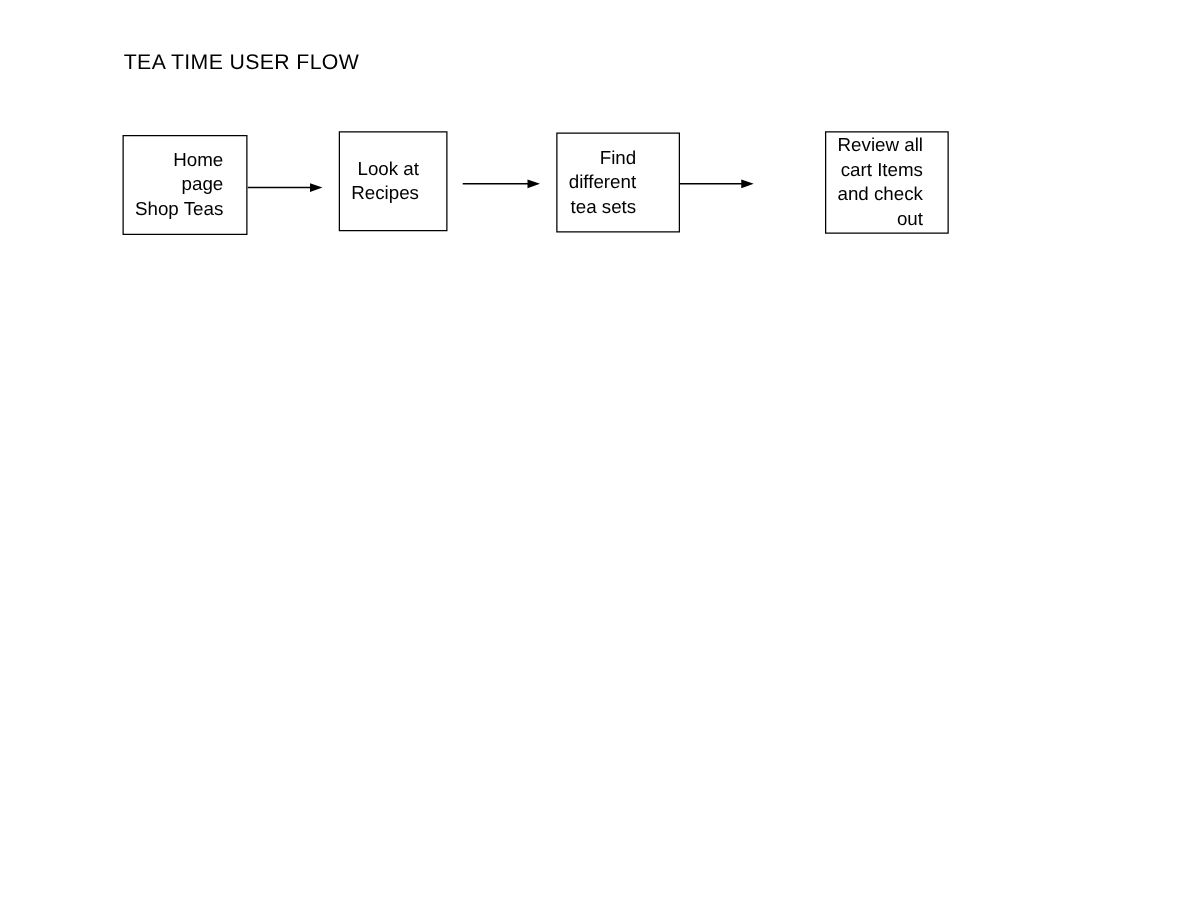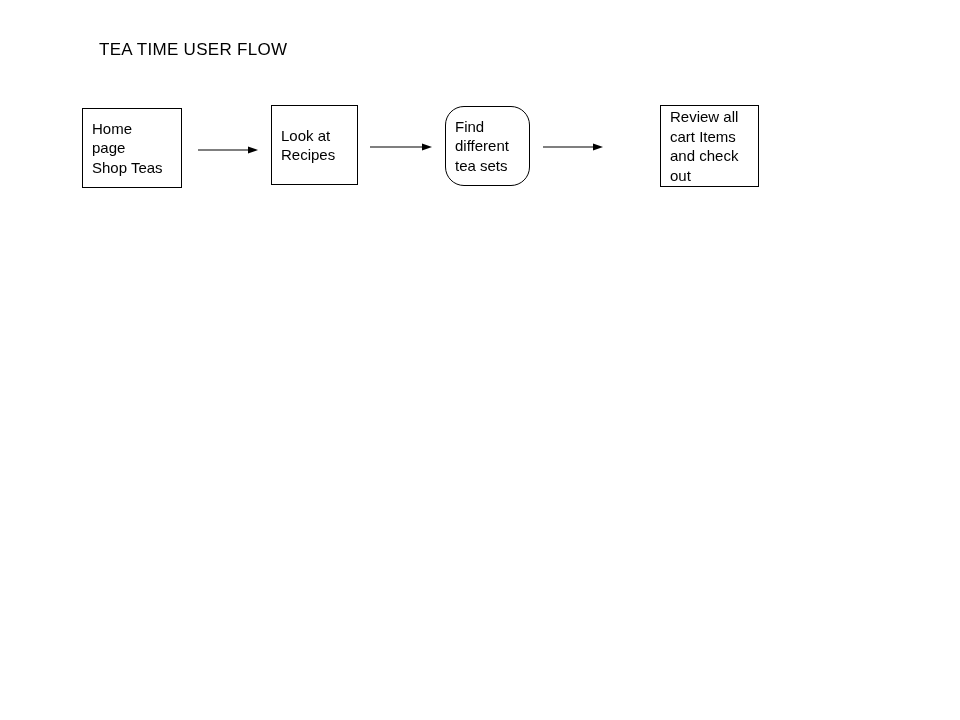--- a/index.html
+++ b/index.html
@@ -8,20 +8,21 @@
     background: var(--background, #ffffff);
   }
   .canvas {
     position: relative;
     width: 960px;
     height: 720px;
     background: var(--background, #ffffff);
     font-family: "Liberation Sans", sans-serif;
     color: var(--text, #000000);
     overflow: hidden;
+    text-align: right;
   }
   .title {
     position: absolute;
     left: 99px;
     top: 40px;
     font-size: 17px;
     font-weight: 400;
     letter-spacing: 0.3px;
     color: var(--text, #000000);
     white-space: nowrap;
@@ -34,23 +35,23 @@
     display: flex;
     align-items: center;
     padding: 0 8px 0 9px;
     font-size: 15px;
     line-height: 19.5px;
     color: var(--text, #000000);
   }
   .node-label {
     white-space: pre-line;
   }
-  .node1 { left: 82px;  top: 108px; width: 100px; height: 80px; }
+  .node1 { left: 98px;  top: 108px; width: 100px; height: 80px; }
   .node2 { left: 271px; top: 105px; width: 87px; height: 80px; }
-  .node3 { left: 445px; top: 106px; width: 85px;  height: 80px; border-radius: 19px; }
+  .node3 { left: 445px; top: 106px; width: 99px;  height: 80px; }
   .node4 { left: 618px; top: 105px; width: 99px;  height: 82px; margin-left: 42px; }
   .arrow {
     position: absolute;
     color: var(--arrow, #000000);
     display: block;
   }
   .arrow1 { left: 198px; top: 145px; }
   .arrow2 { left: 370px; top: 142px; }
   .arrow3 { left: 543px; top: 142px; }
 </style>

